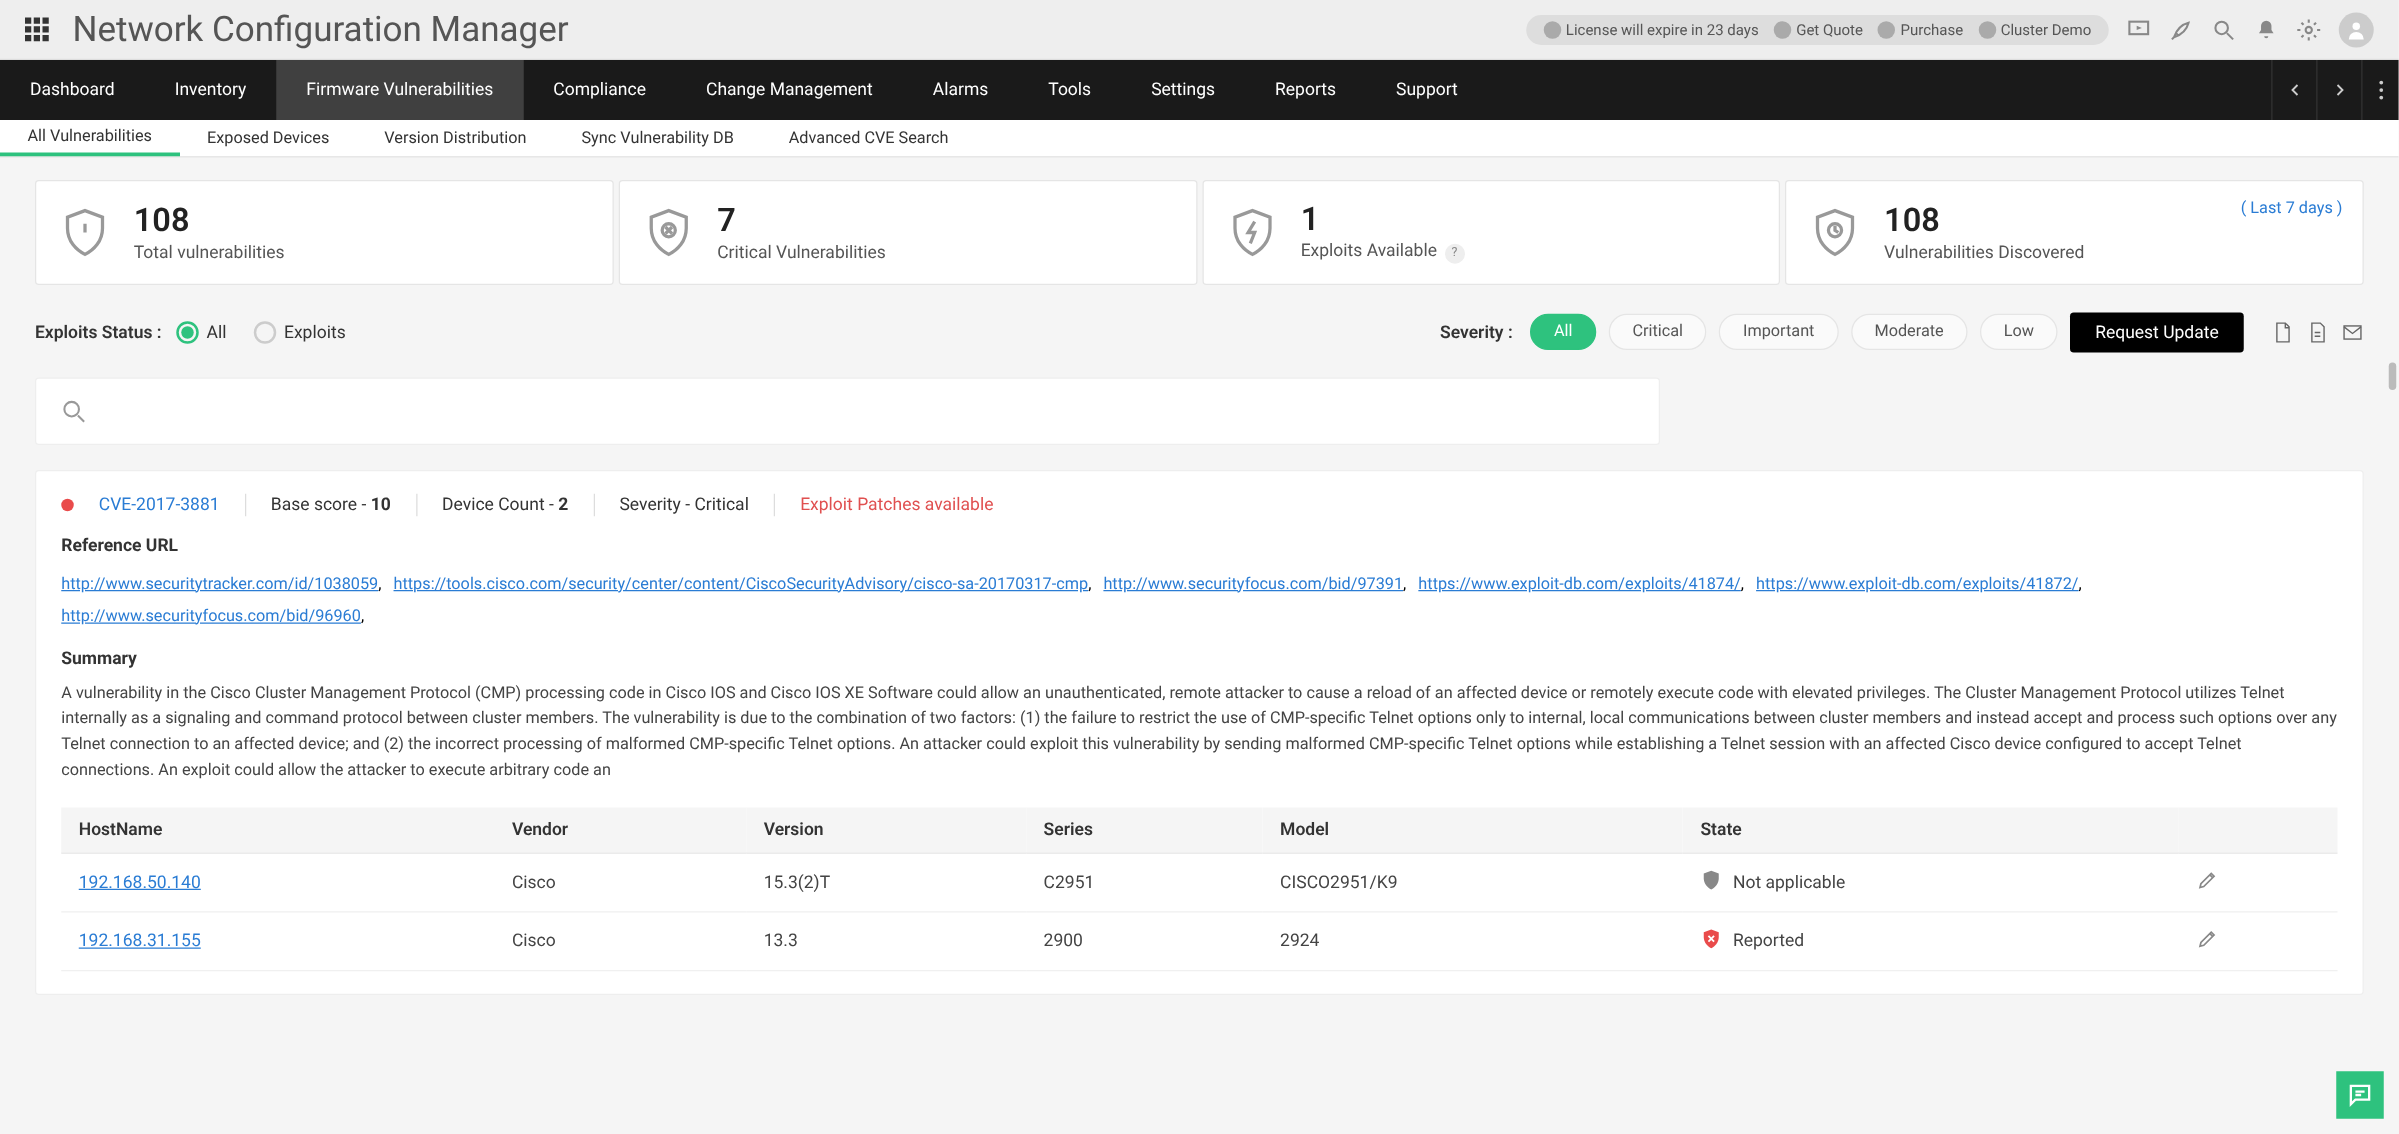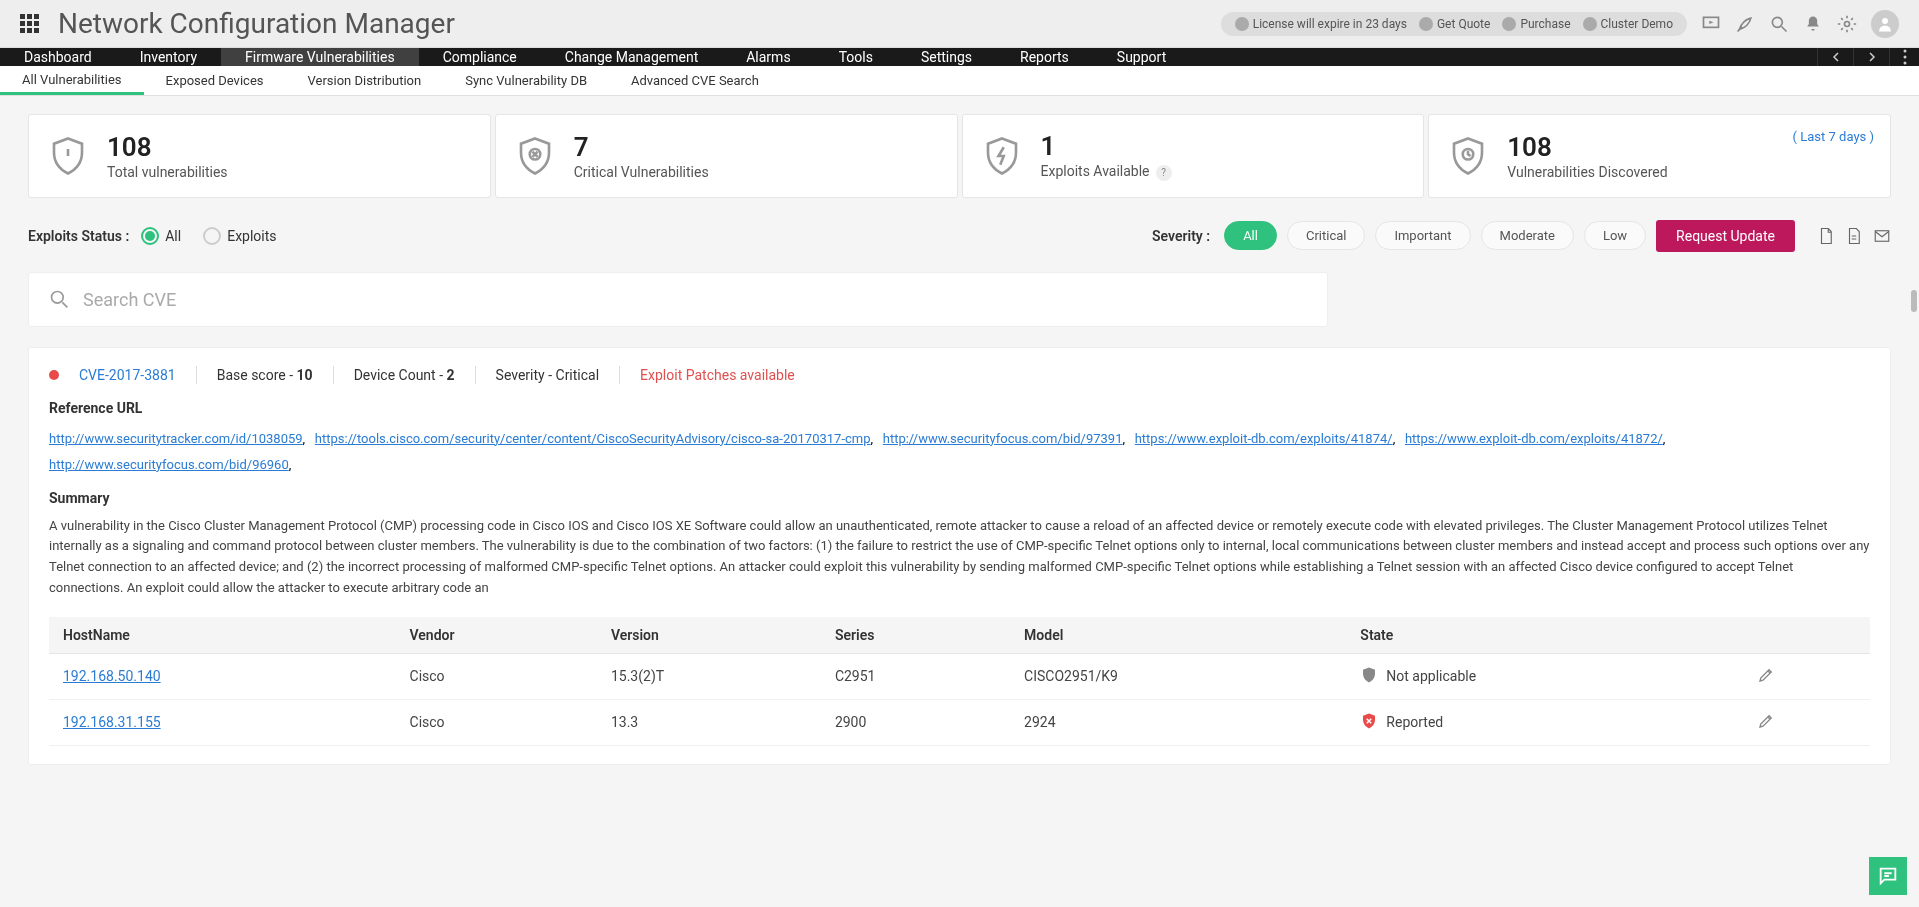--- a/index.html
+++ b/index.html
@@ -9,21 +9,21 @@
 .apps-icon span { background:#333; }
 .app-title { font-size:28px; color:#555; font-weight:400; }
 .top-right { margin-left:auto; display:flex; align-items:center; gap:14px; }
 .pill-group { background:#ddd; border-radius:20px; padding:5px 14px; display:flex; align-items:center; gap:12px; font-size:12px; color:#555; }
 .pill-item { display:flex; align-items:center; gap:4px; cursor:pointer; }
 .pill-icon { width:14px; height:14px; border-radius:50%; background:#aaa; display:inline-block; }
 .tb-icon { width:20px; height:20px; fill:#888; cursor:pointer; }
 .avatar-circle { width:28px; height:28px; border-radius:50%; background:#ccc; display:flex; align-items:center; justify-content:center; }
 .avatar-circle svg { width:18px; height:18px; fill:#fff; }
 
-.navbar { height:18px; background:#1a1a1a; display:flex; align-items:stretch; color:#fff; font-size:14px; }
+.navbar { height:48px; background:#1a1a1a; display:flex; align-items:stretch; color:#fff; font-size:14px; }
 .nav-item { padding:0 24px; display:flex; align-items:center; cursor:pointer; white-space:nowrap; }
 .nav-item.active { background:#404040; }
 .nav-arrows { margin-left:auto; display:flex; }
 .nav-arrow { width:36px; display:flex; align-items:center; justify-content:center; border-left:1px solid #333; cursor:pointer; }
 .nav-arrow svg { width:10px; height:10px; fill:#ccc; }
 .nav-dots { width:30px; display:flex; align-items:center; justify-content:center; border-left:1px solid #333; cursor:pointer; }
 
 .subnav { height:30px; background:#fff; display:flex; align-items:stretch; border-bottom:1px solid #e0e0e0; font-size:13px; }
 .subnav-item { padding:0 22px; display:flex; align-items:center; cursor:pointer; color:#333; }
 .subnav-item.active { border-bottom:3px solid #2ec27e; }
@@ -41,21 +41,21 @@
 .filter-row { display:flex; align-items:center; margin-bottom:20px; font-size:14px; color:#333; }
 .filter-label { font-weight:600; margin-right:12px; }
 .radio-opt { display:flex; align-items:center; margin-right:22px; cursor:pointer; }
 .radio { width:18px; height:18px; border-radius:50%; border:2px solid #ccc; margin-right:6px; display:inline-flex; align-items:center; justify-content:center; }
 .radio.on { border-color:#2ec27e; }
 .radio.on::after { content:""; width:10px; height:10px; border-radius:50%; background:#2ec27e; }
 .sev-group { margin-left:auto; display:flex; align-items:center; gap:10px; }
 .sev-label { font-weight:600; margin-right:4px; }
 .chip { padding:6px 18px; border-radius:20px; background:#fafafa; border:1px solid #e5e5e5; font-size:13px; color:#555; cursor:pointer; }
 .chip.active { background:#2ec27e; color:#fff; border-color:#2ec27e; }
-.btn-green { background:#be185d; color:#fff; border:none; padding:8px 20px; border-radius:3px; font-size:14px; cursor:pointer; }
+.btn-green { background:#000000; color:#fff; border:none; padding:8px 20px; border-radius:3px; font-size:14px; cursor:pointer; }
 .action-icons { display:flex; gap:10px; margin-left:12px; }
 .action-icons svg { width:18px; height:18px; fill:none; stroke:#666; stroke-width:1.5; cursor:pointer; }
 
 .searchbox { background:#fff; border:1px solid #eee; border-radius:3px; padding:16px 20px; display:flex; align-items:center; gap:14px; margin-bottom:20px; width:1300px; }
 .searchbox svg { width:20px; height:20px; fill:none; stroke:#999; stroke-width:2; }
 .searchbox input { border:none; outline:none; font-size:18px; color:#555; flex:1; }
 .searchbox input::placeholder { color:#aaa; }
 
 .cve-panel { background:#fff; border:1px solid #eee; border-radius:3px; padding:18px 20px; }
 .cve-header { display:flex; align-items:center; gap:20px; font-size:14px; color:#333; margin-bottom:16px; }
@@ -263,21 +263,20 @@
           </svg>
       </div>
     </div>
   </div>
 
   <div class="searchbox">
     <svg viewBox="0 0 24 24">
         <circle cx="10" cy="10" r="7"></circle>
         <line x1="16" y1="16" x2="22" y2="22"></line>
       </svg>
-    <input type="text" placeholder="Search CVE" style="">
   </div>
 
   <div class="cve-panel">
     <div class="cve-header">
       <span class="cve-dot"></span>
       <span class="cve-id">CVE-2017-3881</span>
       <span class="cve-sep"></span>
       <span><span>Base score -</span> <span class="cve-bold">10</span></span>
       <span class="cve-sep"></span>
       <span><span>Device Count -</span> <span class="cve-bold">2</span></span>

